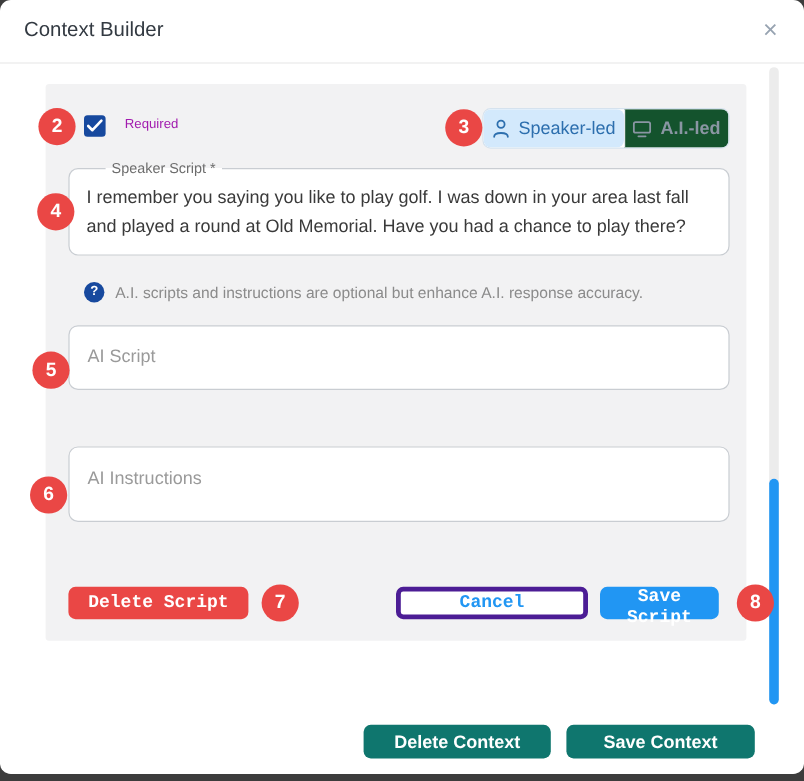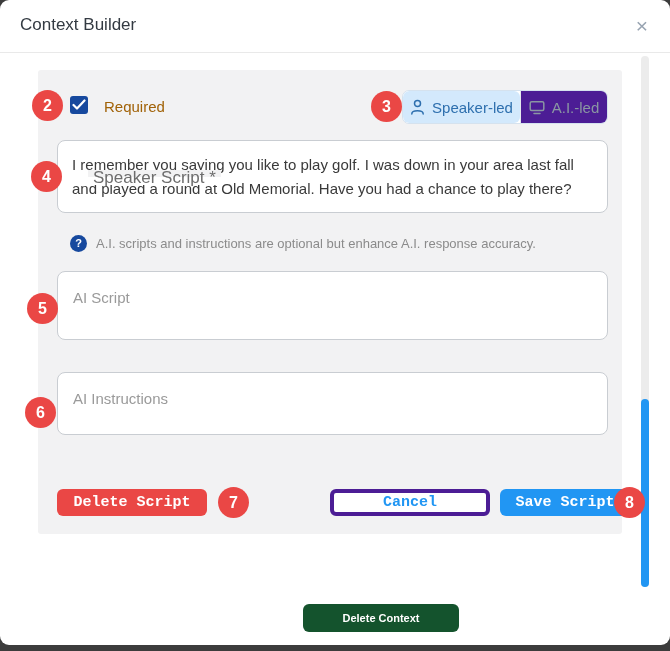--- a/index.html
+++ b/index.html
@@ -37,78 +37,77 @@
   .panel {
     position: absolute; left: 38px; top: 70px; width: 584px; height: 464px;
     background: #f2f2f3; border-radius: 3px;
   }
   
   .checkbox {
     position: absolute; left: 32px; top: 26px; width: 18px; height: 18px;
     background: #17499e; border-radius: 3px; cursor: pointer;
   }
   .checkbox svg { position: absolute; left: 2px; top: 3px; }
-  .required-label { position: absolute; left: 66px; top: 28px; font-size: 15px; color: #a16207; }
+  .required-label { position: absolute; left: 66px; top: 28px; font-size: 11px; color: #a21caf; }
   .toggle-group {
     position: absolute; left: 364px; top: 20px; width: 206px; height: 34px;
     border: 1px solid #d5e2ee; border-radius: 7px; background: #ffffff;
     display: flex; overflow: hidden;
   }
   .toggle-seg {
     display: flex; align-items: center; justify-content: center; gap: 7px;
     font-size: 15px; cursor: pointer; height: 100%;
   }
   .toggle-seg.selected { background: #d3e9fc; color: #2d6fae; border-radius: 6px; }
-  .toggle-seg.unselected { background: #4c1d95; color: #8a96a3; border-left: 1px solid #e4e9ee; }
+  .toggle-seg.unselected { background: #14532d; color: #8a96a3; border-left: 1px solid #e4e9ee; font-weight: bold; }
   .seg-speaker { width: 117px; }
   .seg-ai { width: 87px; }
   
   .field {
     position: absolute; left: 19px; width: 551px;
     background: #ffffff; border: 1px solid #c9cdd2; border-radius: 8px;
   }
   .speaker-field { top: 70px; height: 73px; }
   .field-label {
     position: absolute; left: 30px; top: -8px; padding: 0 5px;
-    font-size: 17px; color: #6d6d6d;
+    font-size: 12px; color: #6d6d6d;
     background: linear-gradient(to bottom, #f2f2f3 48%, #ffffff 48%);
     line-height: 15px;
-    margin-top: 37px;
   }
   .field textarea {
     width: 100%; height: 100%; border: none; outline: none; resize: none;
     background: transparent; border-radius: 8px;
     font-family: "Liberation Sans", sans-serif;
     font-size: 15px; color: #3a3a3a; line-height: 24px;
   }
   .speaker-field textarea { padding: 12px 14px 0 14px; }
   .plain-field textarea { padding: 14px 15px; }
   .plain-field textarea::placeholder { color: #9a9a9a; opacity: 1; }
-  .ai-script-field { top: 201px; height: 69px; }
+  .ai-script-field { top: 201px; height: 54px; }
   .ai-instructions-field { top: 302px; height: 63px; }
   
   .info-row { position: absolute; left: 32px; top: 165px; display: flex; align-items: center; gap: 9px; }
   .help-icon {
     width: 17px; height: 17px; border-radius: 50%;
     background: #17499e; color: #ffffff;
     font-size: 11px; font-weight: bold; text-align: center; line-height: 17px;
     flex: 0 0 auto;
   }
   .info-text { font-size: 13px; color: #8b8b8b; }
   
   .btn { position: absolute; top: 419px; height: 27px; border-radius: 6px; border: none;
     font-family: Liberation Mono, monospace; font-size: 15px; font-weight: 600; cursor: pointer; }
   .btn-delete-script { left: 19px; width: 150px; background: #ea4745; color: #ffffff; }
   .btn-cancel { left: 292px; width: 160px; background: #ffffff; color: #2196f3; border: 4px solid #4c1d95; }
-  .btn-save-script { left: 462px; width: 130px; background: #2196f3; color: #ffffff; }
+  .btn-save-script { left: 462px; width: 99px; background: #2196f3; color: #ffffff; }
   
   .footer-btn {
     position: absolute; top: 604px; height: 28px; border: none; border-radius: 6px;
-    background: #14532d; color: #ffffff;
-    font-family: "Liberation Sans", sans-serif; font-size: 11px; font-weight: 600;
+    background: #0f766e; color: #ffffff;
+    font-family: "Liberation Sans", sans-serif; font-size: 15px; font-weight: 600;
     cursor: default;
   }
   .btn-delete-context { left: 303px; width: 156px; }
   .btn-save-context { left: 472px; width: 157px; }
   
   .badge {
     position: absolute; width: 31px; height: 31px; border-radius: 50%;
     background: #ea4745; color: #ffffff;
     font-size: 16px; font-weight: bold; text-align: center; line-height: 31px;
     z-index: 5;
@@ -180,20 +179,21 @@
     <button class="btn btn-delete-script">Delete Script</button>
     <button class="btn btn-cancel">Cancel</button>
     <button class="btn btn-save-script">Save Script</button>
   </div>
 
   <div class="scroll-track">
     <div class="scroll-thumb"></div>
   </div>
 
   <button class="footer-btn btn-delete-context">Delete Context</button>
+  <button class="footer-btn btn-save-context">Save Context</button>
 
   <div class="badge badge-2">2</div>
   <div class="badge badge-3">3</div>
   <div class="badge badge-4">4</div>
   <div class="badge badge-5">5</div>
   <div class="badge badge-6">6</div>
   <div class="badge badge-7">7</div>
   <div class="badge badge-8">8</div>
 </div>
 

